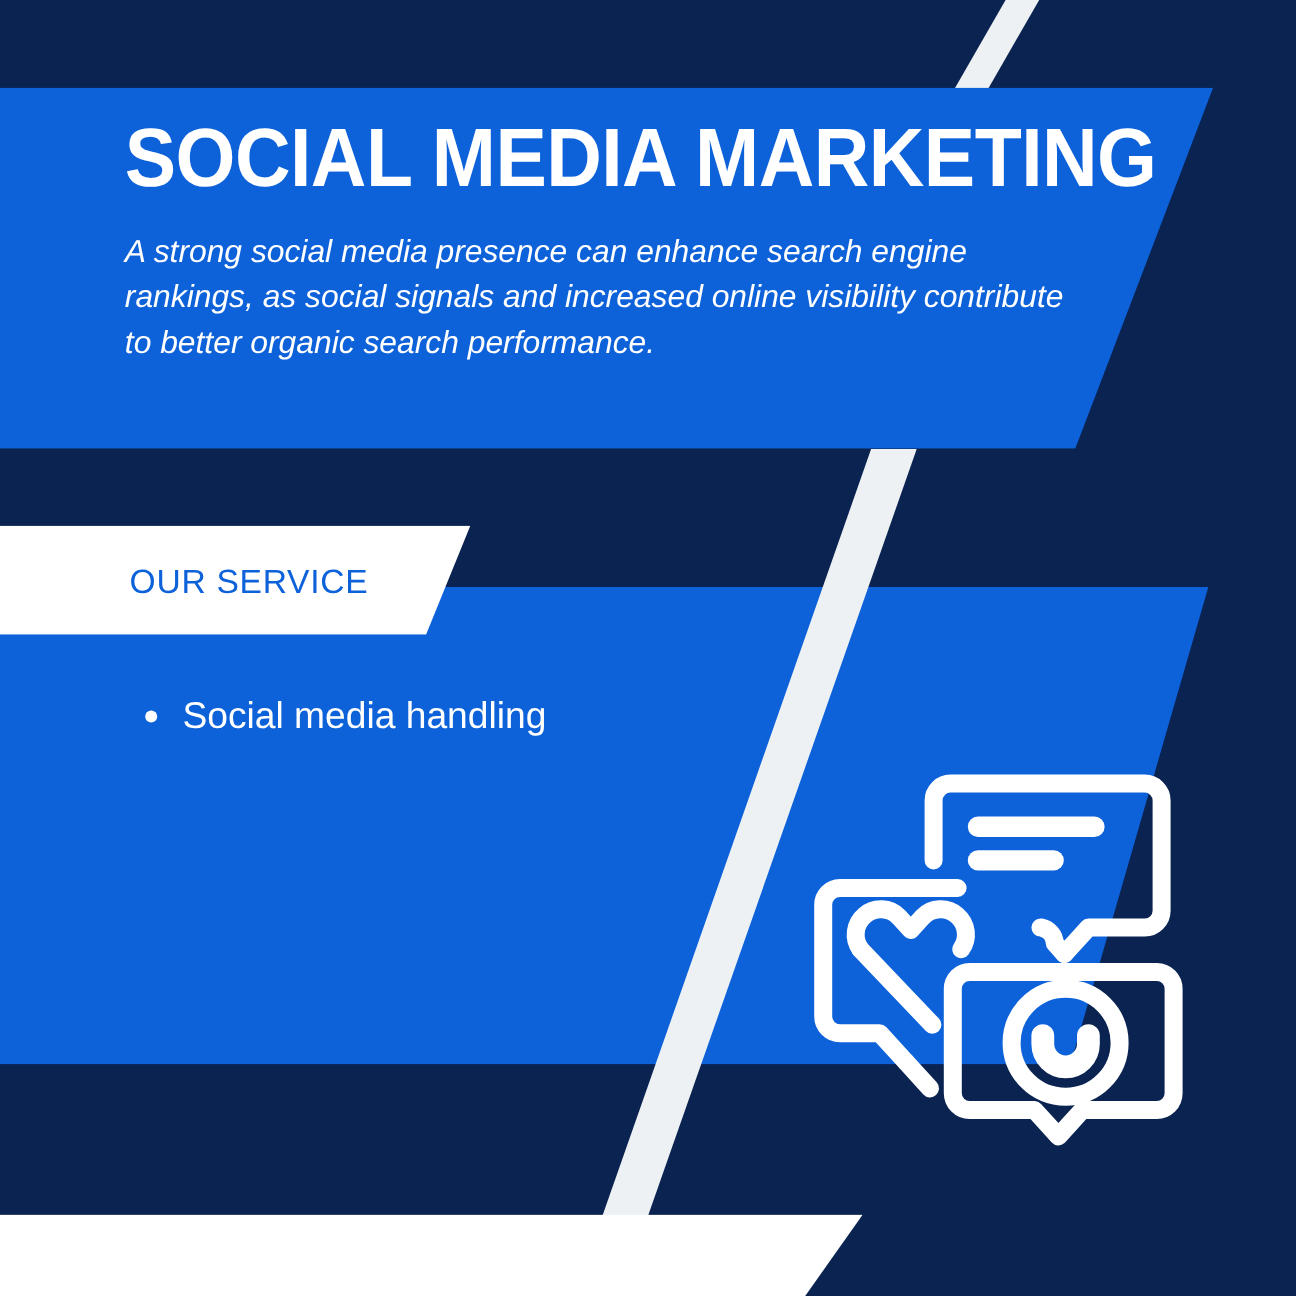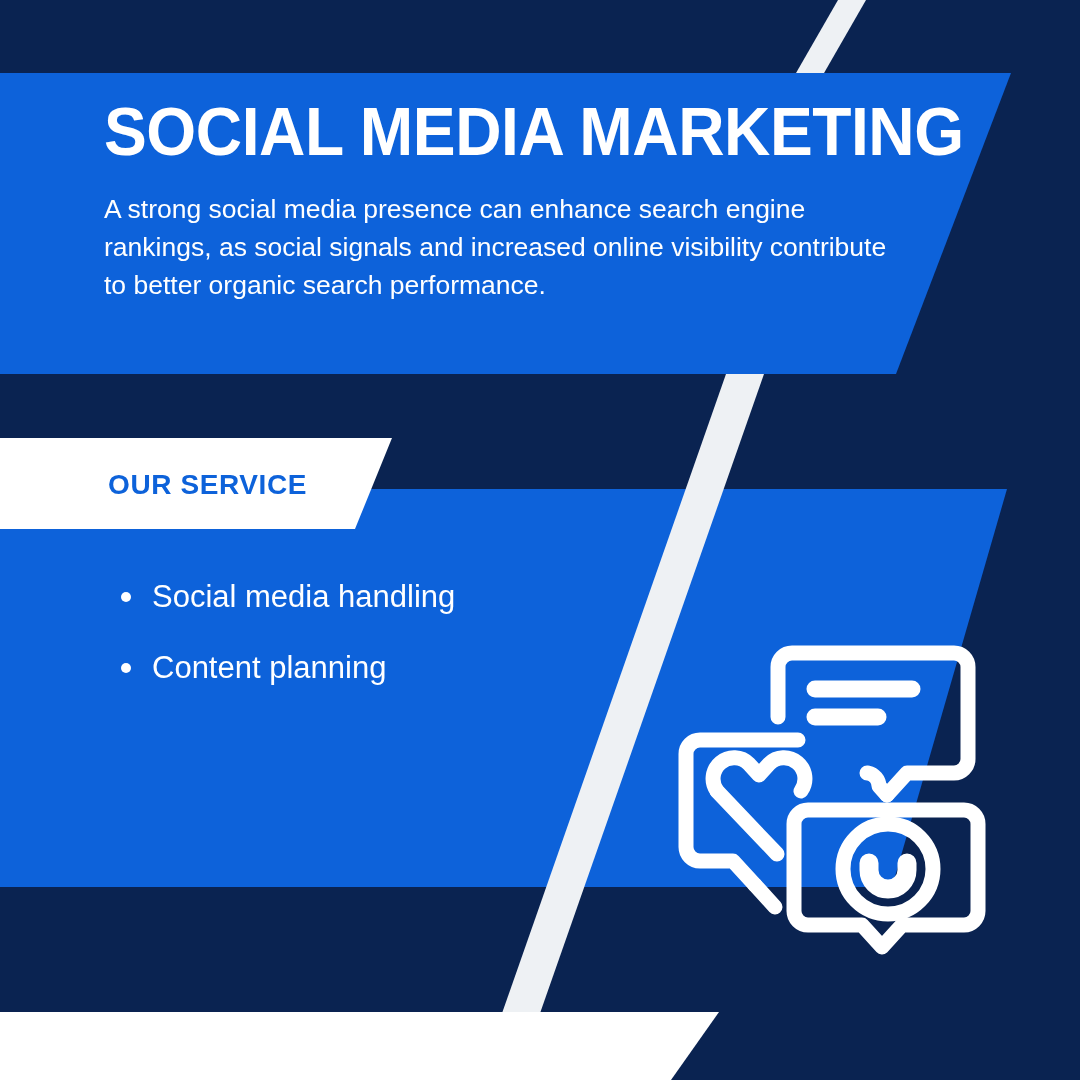--- a/index.html
+++ b/index.html
@@ -75,26 +75,27 @@
     transform:scaleX(0.93);
     transform-origin:left top;
   }
   .subhead{
     position:absolute;left:104px;top:190px;
     width:800px;
     color:#FFFFFF;
     font-size:26.5px;
     line-height:38px;
     font-weight:400;
+    font-style:italic;
   }
   .service-label{
     position:absolute;left:108px;top:469px;
     color:#0D62DA;
     font-size:28px;
-    font-weight:bold;
+    font-weight:normal;
     letter-spacing:0.6px;
   }
   .service-list{
     position:absolute;left:104px;top:566px;
     margin:14px;padding:0;
     list-style:none;
   }
   .service-list li{
     position:relative;
     color:#FFFFFF;
@@ -131,24 +132,20 @@
   <div class="headline">SOCIAL MEDIA MARKETING</div>
   <div class="subhead">A strong social media presence can enhance search engine rankings, as social signals and increased online visibility contribute to better organic search performance.</div>
 
   <div class="service-label">OUR SERVICE</div>
 
   <ul class="service-list">
     <li>
       <span class="dot"></span>
       <span>Social media handling</span>
     </li>
-    <li>
-      <span class="dot"></span>
-      <span>Content planning</span>
-    </li>
   </ul>
 
   <svg class="illustration" viewBox="0 0 360 345">
     <g fill="none" stroke="#FFFFFF" stroke-width="15" stroke-linecap="round" stroke-linejoin="round">
 
       <g>
         <path d="M118 82 V32 a14 14 0 0 1 14 -14 H294 a14 14 0 0 1 14 14 V124 a14 14 0 0 1 -14 14 H247 l-20 22"></path>
         <path d="M227 160 l-8 -9 a14 14 0 0 0 -11 -13 h-1"></path>
         <line x1="155" y1="54" x2="252" y2="54" stroke-width="17"></line>
         <line x1="155" y1="82" x2="218" y2="82" stroke-width="17"></line>

